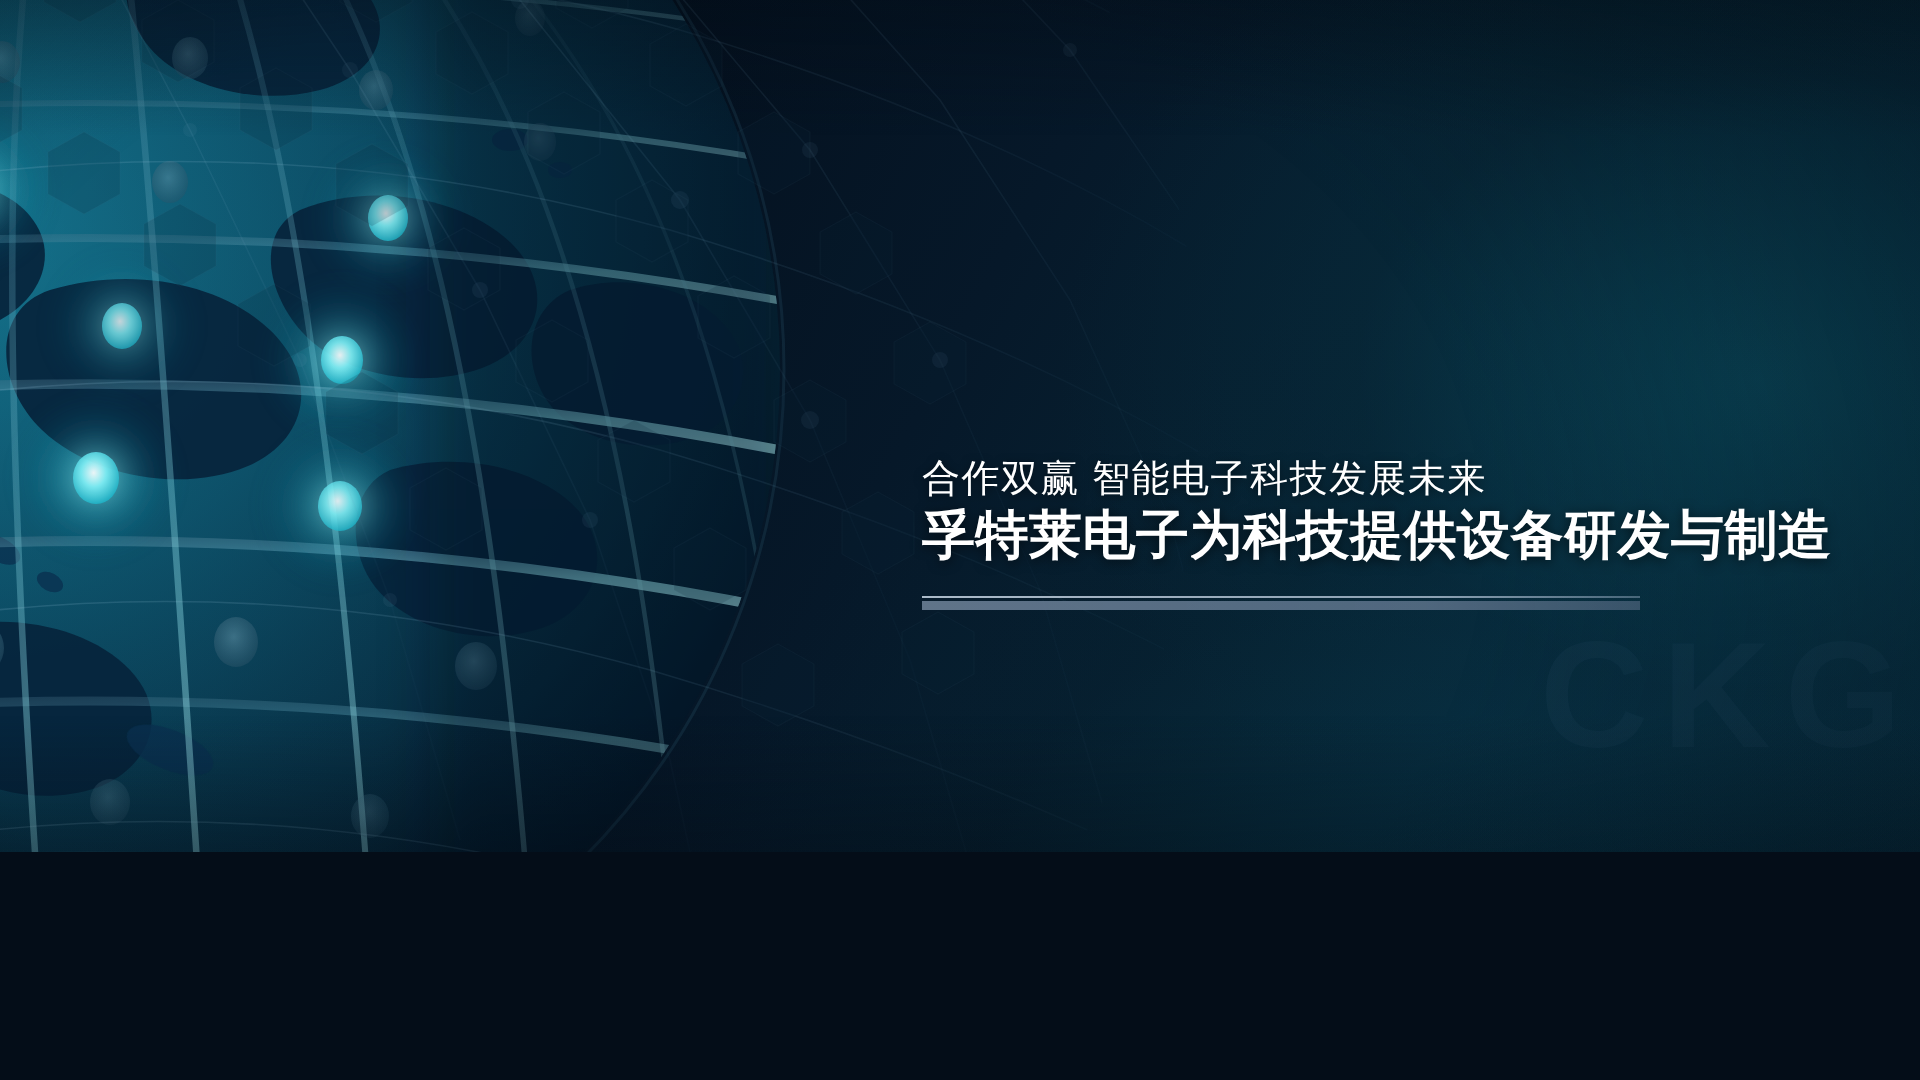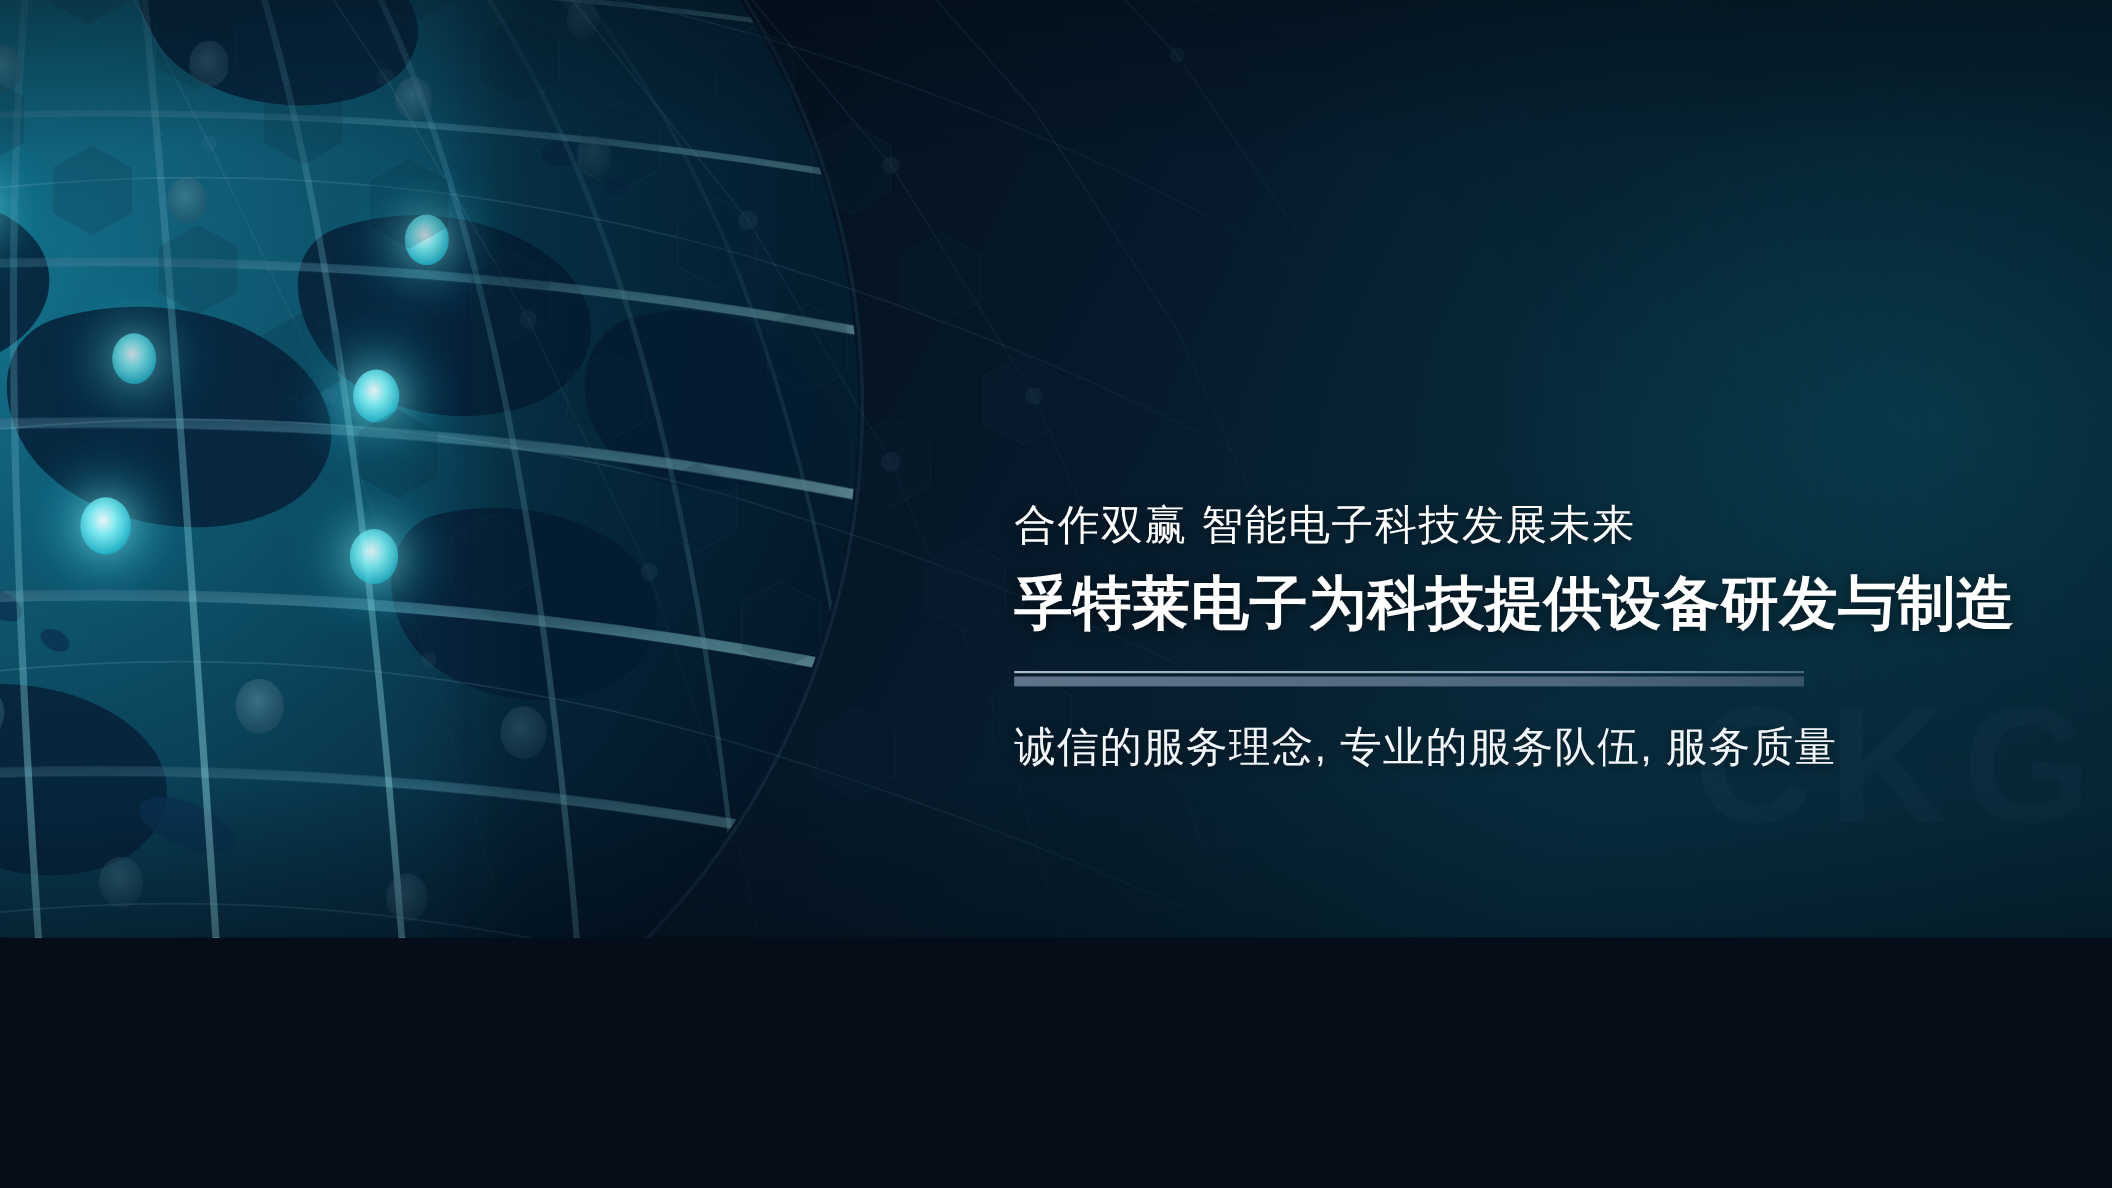--- a/index.html
+++ b/index.html
@@ -70,21 +70,20 @@
   #eyebrow {
     font-size:38px;
     font-weight:400;
     color:#ffffff;
     letter-spacing:1.5px;
     line-height:1.25;
     white-space:nowrap;
     text-shadow:0 2px 10px rgba(0,0,0,0.55);
   }
   #headline {
-    margin-top:14px;
     font-size:53px;
     font-weight:bold;
     color:#ffffff;
     letter-spacing:0.5px;
     line-height:1.22;
     white-space:nowrap;
     text-shadow:0 2px 12px rgba(0,0,0,0.6);
   }
 
   #divider {
@@ -404,16 +403,15 @@
 
   <div id="text-block">
     <div id="eyebrow">合作双赢 智能电子科技发展未来</div>
     <div id="headline">孚特莱电子为科技提供设备研发与制造</div>
 
     <div id="divider">
       <div id="divider-hairline"></div>
       <div id="divider-bar"></div>
     </div>
 
-    <div id="tagline">诚信的服务理念, 专业的服务队伍, 服务质量</div>
   </div>
 
 </div>
 
 </body></html>

